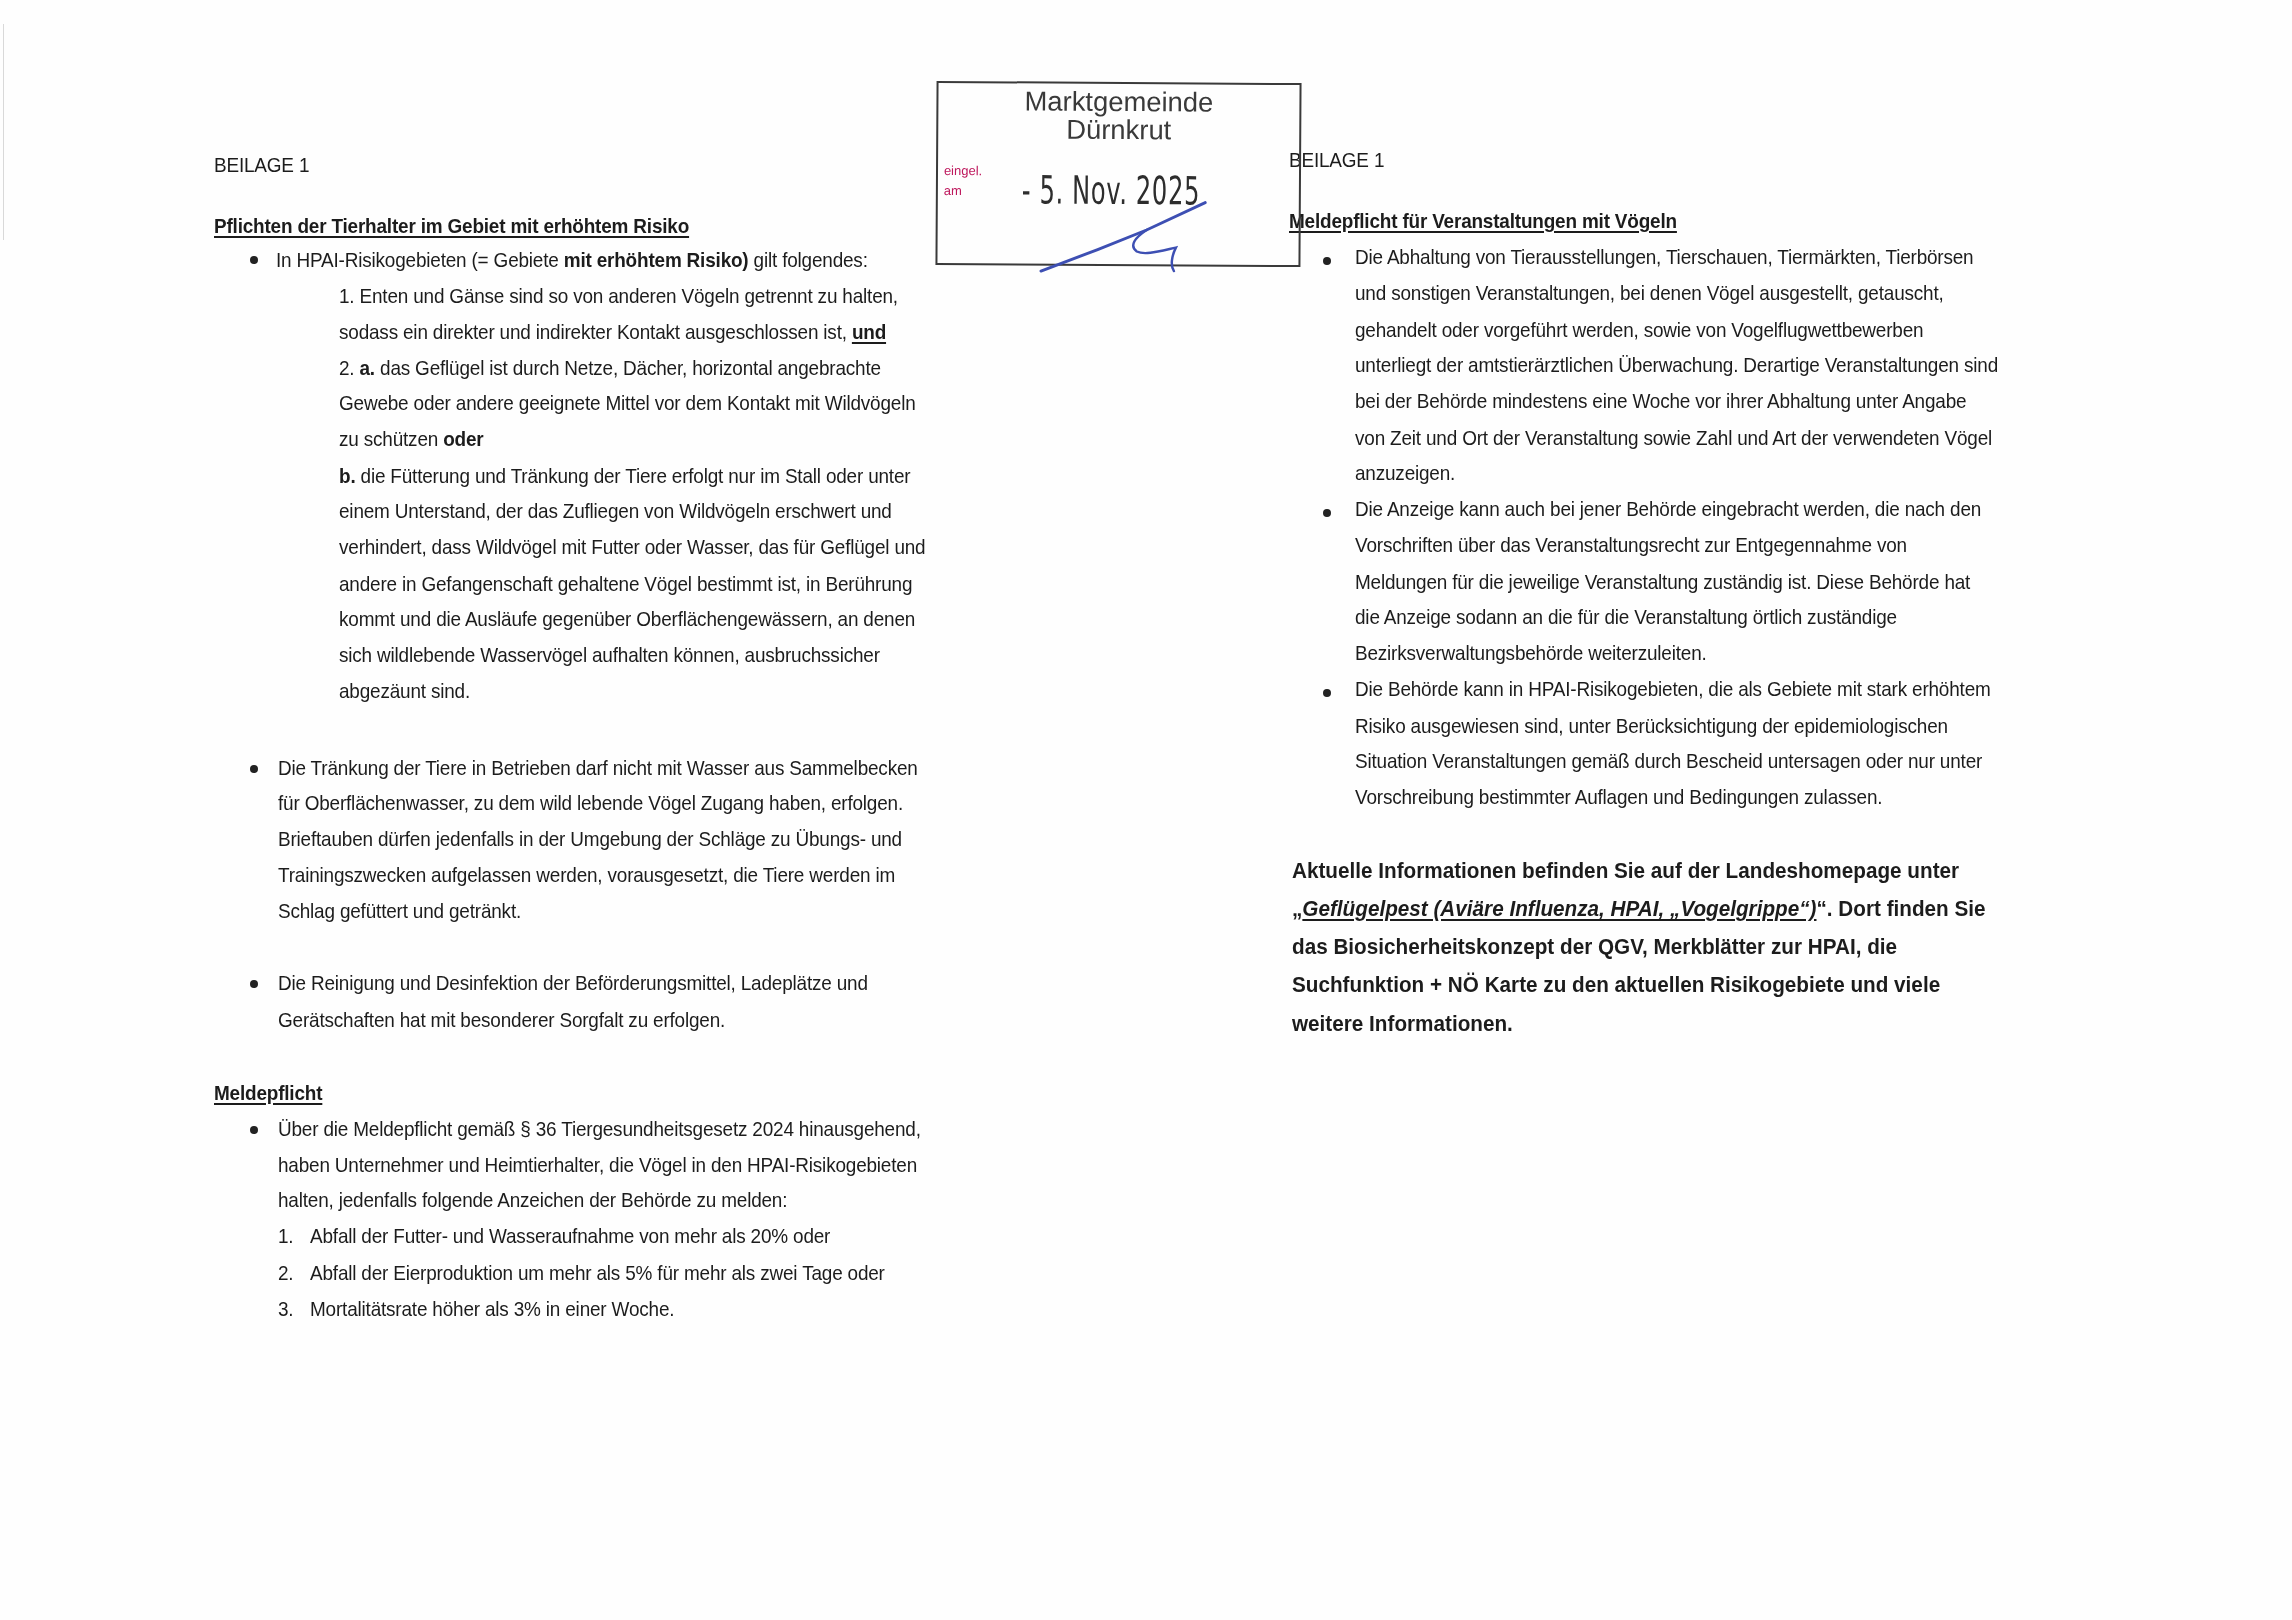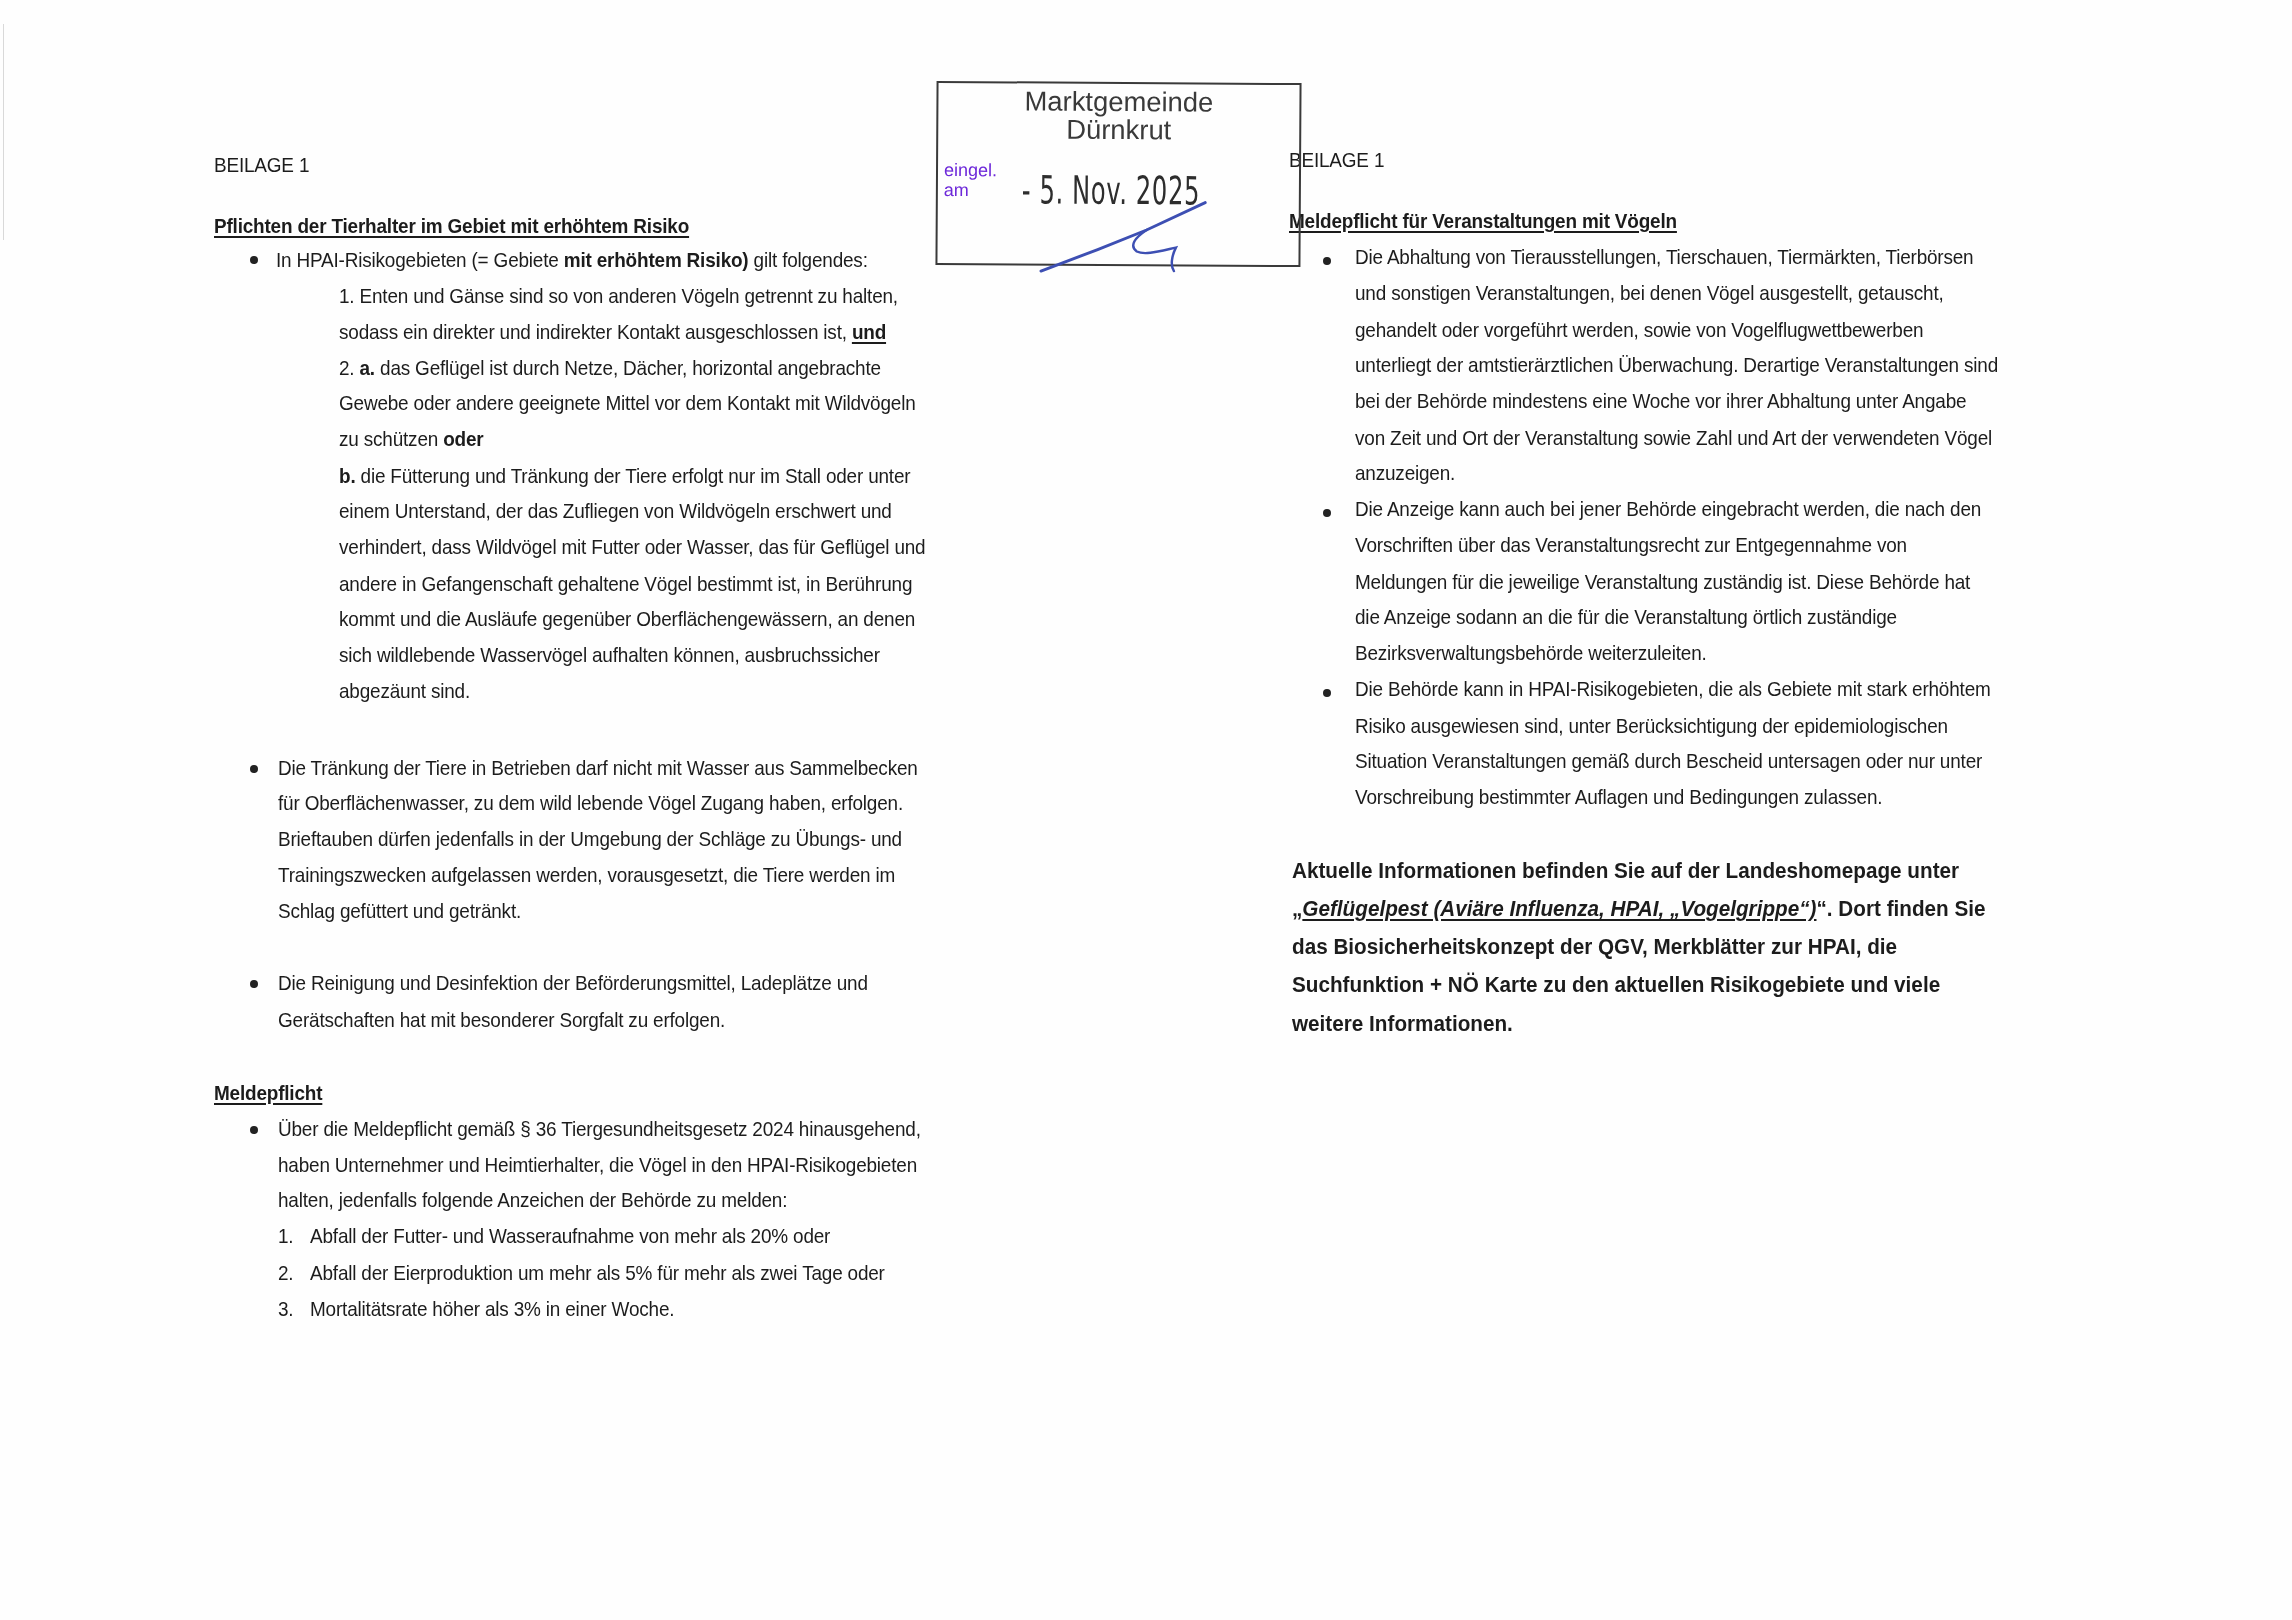--- a/index.html
+++ b/index.html
@@ -17,21 +17,21 @@
   .bullet-dot { position: absolute; width: 7.8px; height: 7.8px; border-radius: 50%; background: #222; }
   .info { position: absolute; font-size: 22.5px; line-height: 38px; font-weight: bold; white-space: nowrap; transform: scaleX(0.92); transform-origin: left top; }
   .info .link { font-style: italic; text-decoration: underline; text-underline-offset: 2.9px; }
 
   
   .stamp {
     position: absolute; left: 936px; top: 82px; width: 365px; height: 184px;
     border: 2.9px solid #3a3a3a; transform: rotate(0.35deg); box-sizing: border-box;
   }
   .stamp-title { position: absolute; left: 0; right: 0; top: 3.9px; text-align: center; font-size: 27.4px; line-height: 28px; color: #3a3a3a; }
-  .stamp-eingel { position: absolute; left: 5.9px; top: 78px; font-size: 18px; line-height: 19.6px; color: #6d28d9; }
+  .stamp-eingel { position: absolute; left: 5.9px; top: 78px; font-size: 13px; line-height: 19.6px; color: #be185d; }
   .stamp-date { position: absolute; left: 84px; top: 86px; font-family: "DejaVu Sans", sans-serif; font-size: 39px; line-height: 41px; color: #2d2d2d; transform: scaleX(0.62); transform-origin: left top; white-space: nowrap; letter-spacing: 1px; }
   .signature { position: absolute; left: 1039px; top: 181px; }
 </style>
 </head>
 <body>
 
 <div class="page">
   <div class="scan-edge"></div>
 
   <div class="txt label" style="left:214px; top:147px;">BEILAGE 1</div>

